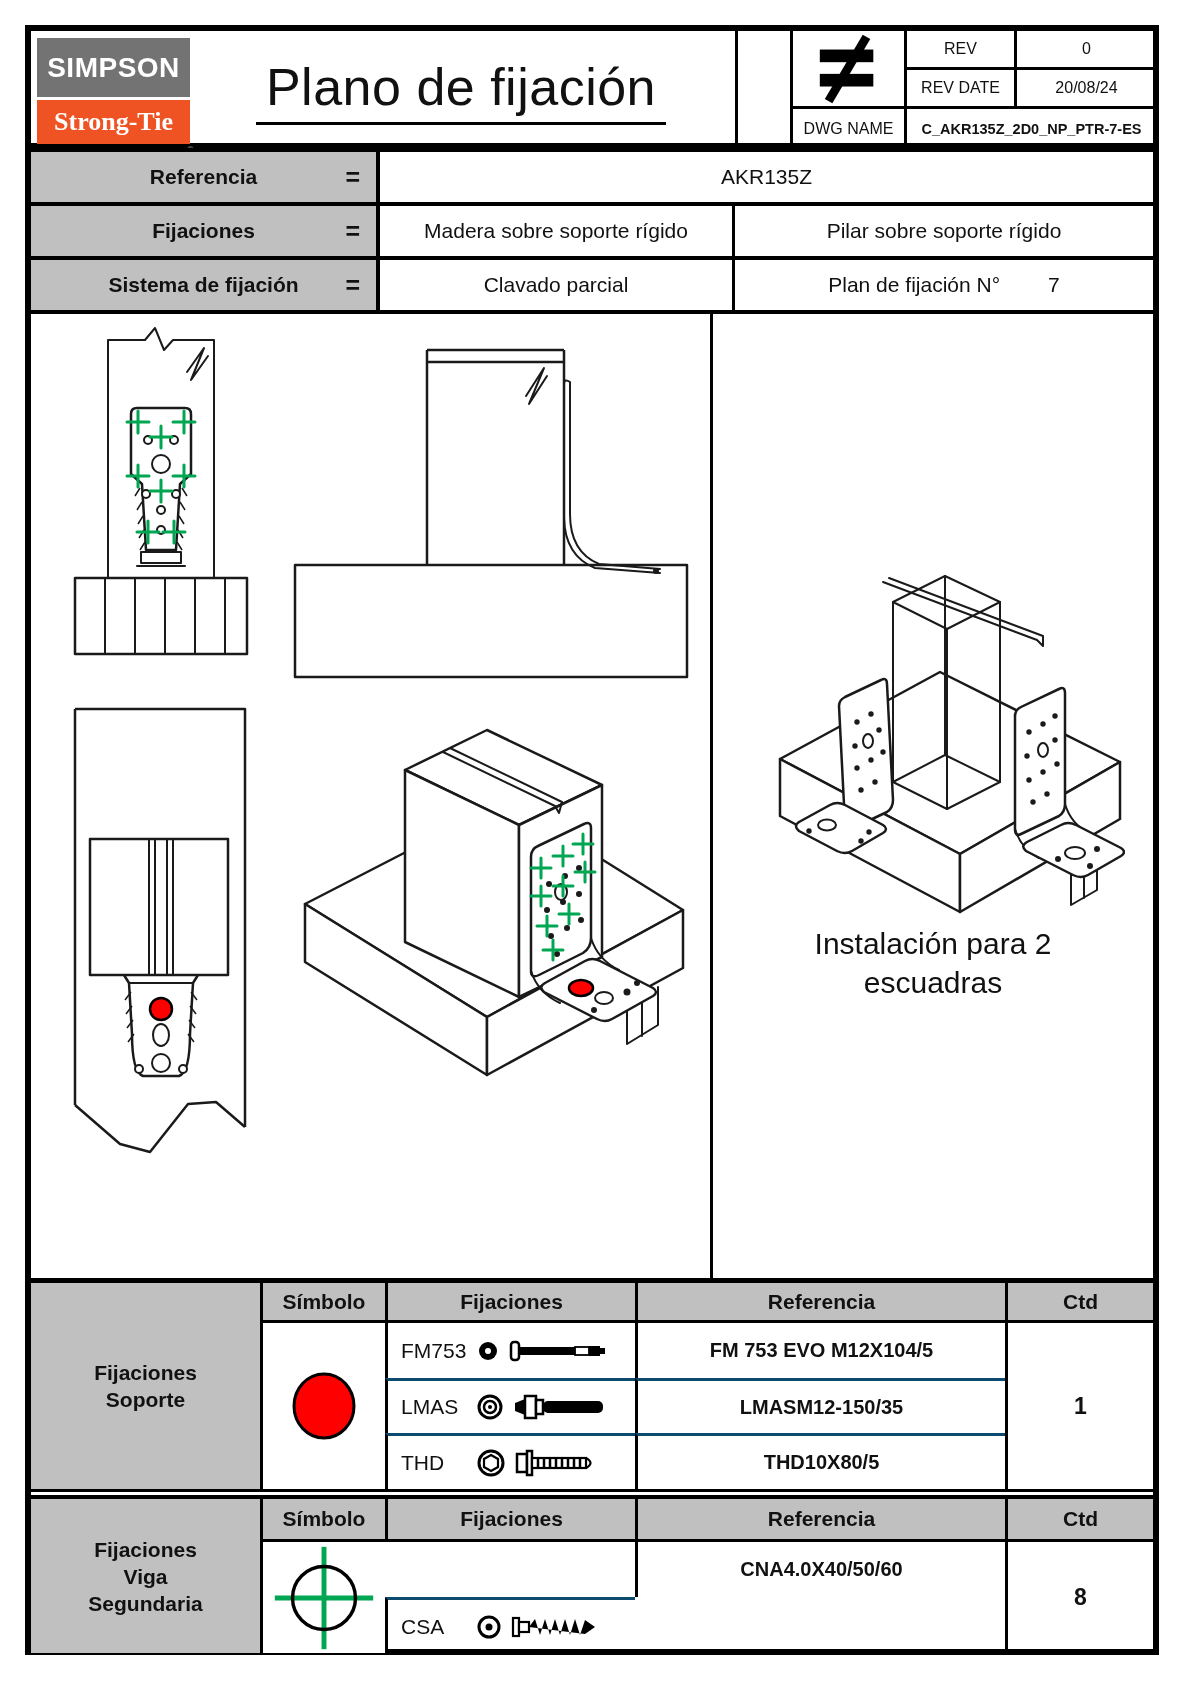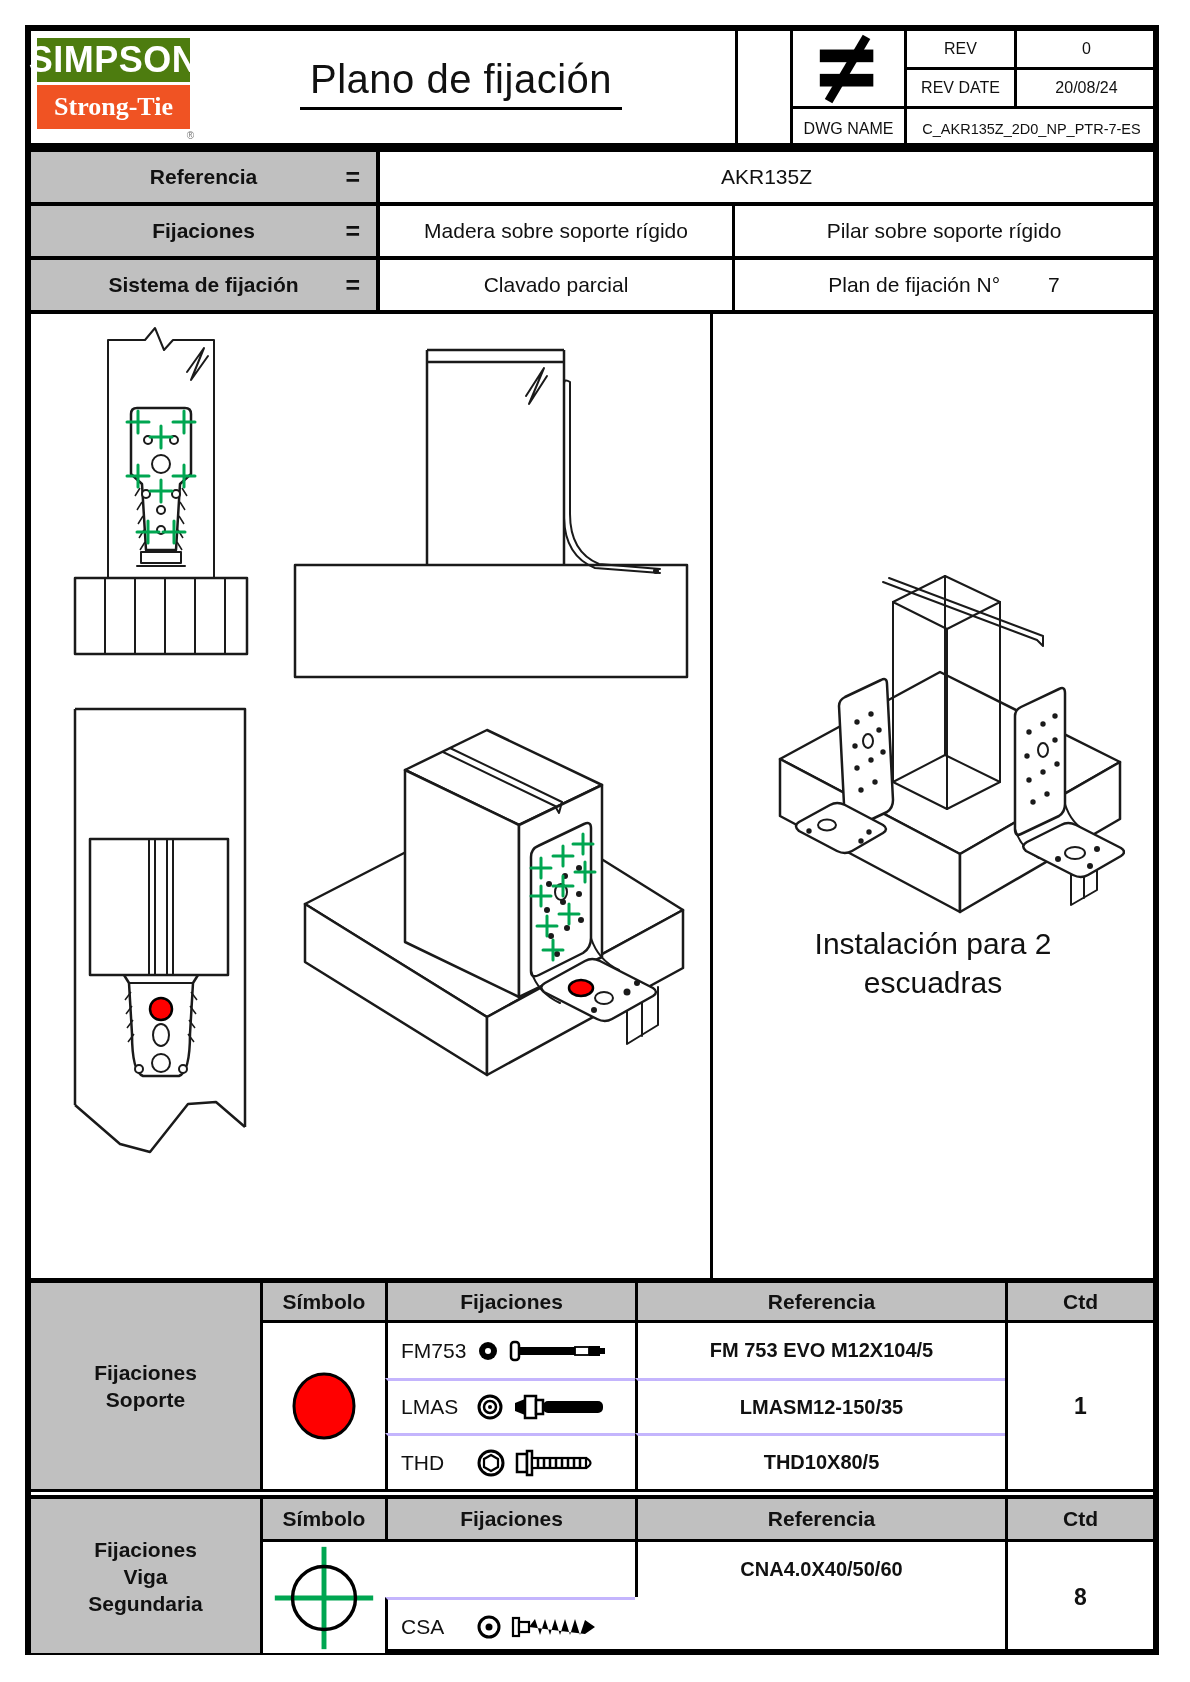--- a/index.html
+++ b/index.html
@@ -4,36 +4,36 @@
 <style>
   * { box-sizing: border-box; margin: 0; padding: 0; }
   body { background: #e8e8e8; font-family: "Liberation Sans", sans-serif; color: #111; }
   #page { position: relative; width: 1190px; height: 1682px; background: #fff; overflow: hidden; }
   #frame { position: absolute; left: 25px; top: 25px; width: 1134px; height: 1630px; border: 6px solid #000; background: #fff; }
   .abs { position: absolute; }
 
   
   #header { position: absolute; left: 0; top: 0; width: 1122px; height: 117px; border-bottom: 5px solid #000; }
   #logo { position: absolute; left: 6px; top: 7px; width: 153px; }
-  .logo-black { height: 44px; background: #4d7c0f; color: #fff; display: flex; align-items: center; justify-content: center;
-    font-weight: bold; font-size: 36px; letter-spacing: .5px; }
+  .logo-black { height: 59px; background: #737373; color: #fff; display: flex; align-items: center; justify-content: center;
+    font-weight: bold; font-size: 28px; letter-spacing: .5px; }
   .logo-orange { position: relative; margin-top: 3px; height: 44px; background: #F05323; color: #fff; display: flex; align-items: center; justify-content: center;
     font-family: "Liberation Serif", serif; font-weight: bold; font-size: 26px; }
   .logo-reg { position: absolute; right: -4px; bottom: -12px; font-size: 10px; color: #777; font-family: "Liberation Sans", sans-serif; font-weight: normal; }
   #title-wrap { position: absolute; left: 170px; top: 26px; width: 520px; text-align: center; }
-  #title { display: inline-block; font-size: 40px; letter-spacing: .5px; border-bottom: 3px solid #000; padding: 0 10px 5px; }
+  #title { display: inline-block; font-size: 52px; letter-spacing: .5px; border-bottom: 3px solid #000; padding: 0 10px 5px; }
   #header-divider { position: absolute; left: 704px; top: 0; width: 3px; height: 117px; background: #000; }
   #rev-table { position: absolute; left: 759px; top: 0; width: 408px; height: 117px; border-left: 3px solid #000;
     display: grid; grid-template-columns: 114px 110px 139px; grid-template-rows: 39px 39px 39px; }
   .rt-symbol { grid-column: 1; grid-row: 1 / 3; border-right: 3px solid #000; border-bottom: 3px solid #000;
     display: flex; align-items: center; justify-content: center; }
   .rt-cell { display: flex; align-items: center; justify-content: center; font-size: 16px; }
   .rt-b-r { border-right: 3px solid #000; }
   .rt-b-b { border-bottom: 3px solid #000; }
-  .rt-dwg-val { grid-column: 2 / 4; font-size: 14.5px; letter-spacing: 0; }
+  .rt-dwg-val { grid-column: 2 / 4; font-size: 14.5px; letter-spacing: 0; font-weight: bold; }
 
   
   .info-row { position: absolute; left: 0; width: 1122px; height: 54px; border-top: 4px solid #000; display: flex; }
   .info-label { position: relative; width: 349px; background: #c0c0c0; border-right: 4px solid #000;
     display: flex; align-items: center; justify-content: center; font-weight: bold; font-size: 21px; }
   .eq { position: absolute; right: 16px; font-size: 25px; font-weight: bold; }
   .info-value { display: flex; align-items: center; justify-content: center; font-size: 21px; }
   .iv-full { flex: 1; }
   .iv-1 { width: 355px; border-right: 3px solid #000; }
   .iv-2 { flex: 1; }
@@ -62,21 +62,21 @@
   .group-cell { grid-column: 1; grid-row: 1 / -1; background: #c0c0c0; display: flex; align-items: center; justify-content: center;
     text-align: center; font-weight: bold; font-size: 21px; white-space: pre-line; line-height: 27px; }
   .th { background: #c0c0c0; border-left: 3px solid #000; border-bottom: 3px solid #000;
     display: flex; align-items: center; justify-content: center; font-weight: bold; font-size: 21px; }
   .sym-cell { grid-column: 2; grid-row: 2 / -1; border-left: 3px solid #000; display: flex; align-items: center; justify-content: center; background: #fff; }
   .qty-cell { grid-column: 5; grid-row: 2 / -1; border-left: 3px solid #000; display: flex; align-items: center; justify-content: center;
     font-weight: bold; font-size: 23px; }
   .fix-cell { grid-column: 3; border-left: 3px solid #000; display: flex; align-items: center; gap: 9px; padding-left: 13px; }
   .ref-cell { grid-column: 4; border-left: 3px solid #000; display: flex; align-items: center; justify-content: center;
     font-weight: bold; font-size: 20px; }
-  .row-sep { border-top: 3px solid #c4b5fd; }
+  .row-sep { border-top: 3px solid #0c4a6e; }
   .code { font-weight: normal; font-size: 21px; min-width: 66px; }
 </style>
 </head>
 <body>
 
 <div id="page">
 <div id="frame">
 
   <div id="header">
     <div id="logo">

